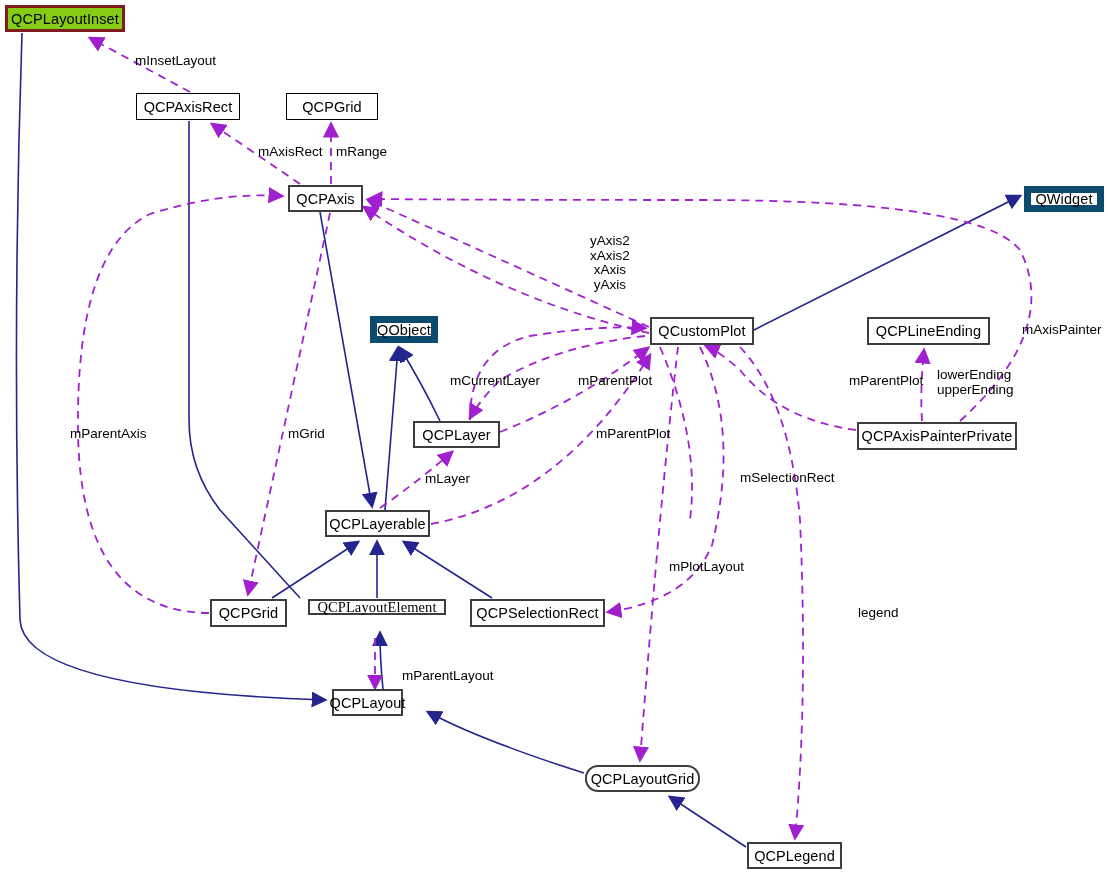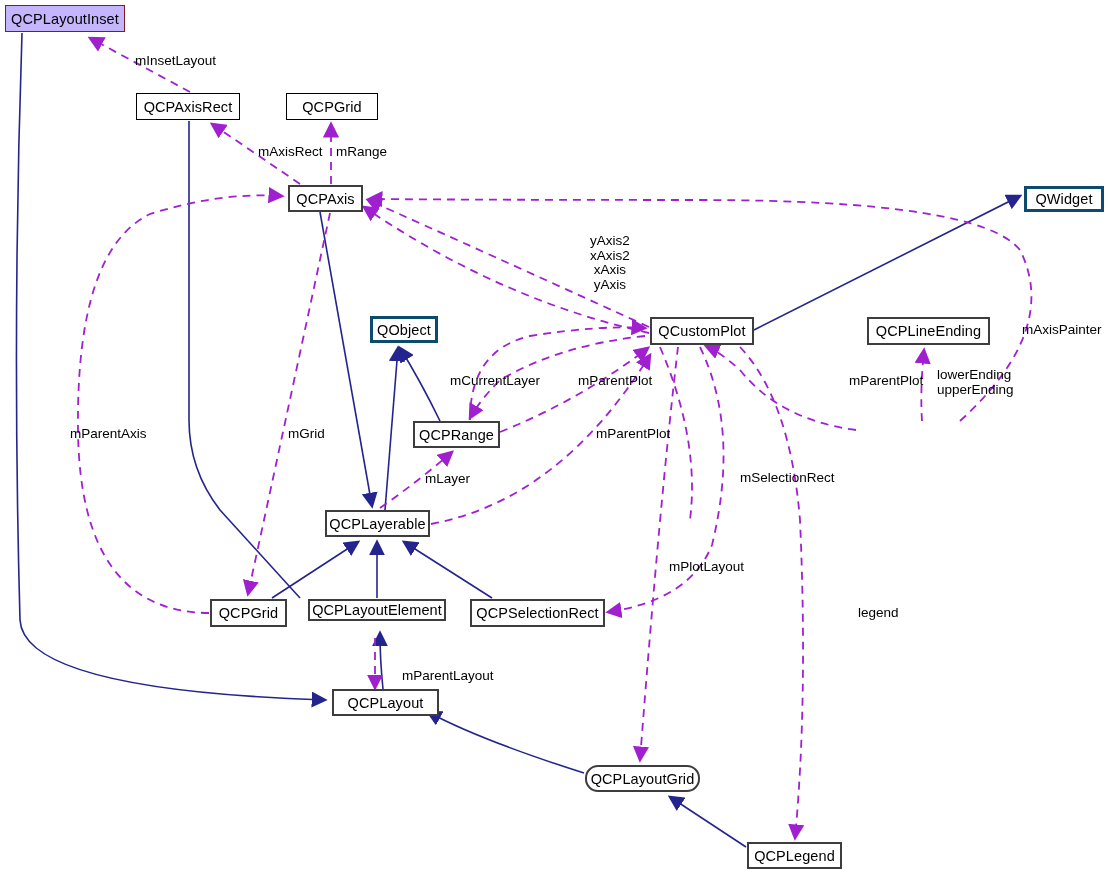--- a/index.html
+++ b/index.html
@@ -33,25 +33,25 @@
     font-size: 14.5px;
     color: #000000;
     letter-spacing: 0.1px;
     white-space: nowrap;
     z-index: 5;
   }
   .node.thick {
     border: 2px solid #3d3d3d;
   }
   .node.external {
-    border: 3px solid #0c4a6e;
+    border: 7px solid #0c4a6e;
   }
   .node.current {
-    background: #c4b5fd;
-    border: 1px solid #7f1d1d;
+    background: #84cc16;
+    border: 3px solid #7f1d1d;
   }
   .edge-label {
     position: absolute;
     font-size: 13.5px;
     color: #000000;
     white-space: pre;
     line-height: 14.5px;
     z-index: 4;
   }
 </style>
@@ -158,35 +158,38 @@
   <div class="node external" style="left:370px; top:316px; width:68px;  height:27px;">
     <span>QObject</span>
   </div>
   <div class="node thick" style="left:650px; top:317px; width:104px; height:28px;">
     <span>QCustomPlot</span>
   </div>
   <div class="node thick" style="left:867px; top:317px; width:123px; height:28px;">
     <span>QCPLineEnding</span>
   </div>
   <div class="node thick" style="left:413px; top:421px; width:87px;  height:27px;">
-    <span>QCPRange</span>
+    <span>QCPLayer</span>
+  </div>
+  <div class="node thick" style="left:857px; top:422px; width:160px; height:28px;">
+    <span>QCPAxisPainterPrivate</span>
   </div>
   <div class="node thick" style="left:325px; top:510px; width:105px; height:27px;">
     <span>QCPLayerable</span>
   </div>
   <div class="node thick" style="left:210px; top:599px; width:77px;  height:28px;align-items:center;">
     <span>QCPGrid</span>
   </div>
-  <div class="node thick" style="left:308px; top:599px; width:138px; height:22px;">
+  <div class="node thick" style="left:308px; top:599px; width:138px; height:16px;font-family:Liberation Serif, serif;">
     <span>QCPLayoutElement</span>
   </div>
   <div class="node thick" style="left:470px; top:599px; width:135px; height:28px;">
     <span>QCPSelectionRect</span>
   </div>
-  <div class="node thick" style="left:332px; top:689px; width:107px;  height:27px;">
+  <div class="node thick" style="left:332px; top:689px; width:71px;  height:27px;">
     <span>QCPLayout</span>
   </div>
   <div class="node thick" style="left:585px; top:765px; width:115px; height:27px;border-radius:13px;">
     <span>QCPLayoutGrid</span>
   </div>
   <div class="node thick" style="left:747px; top:842px; width:95px;  height:27px;">
     <span>QCPLegend</span>
   </div>
 
   <div class="edge-label" style="left:135px; top:54px;">mInsetLayout</div>

